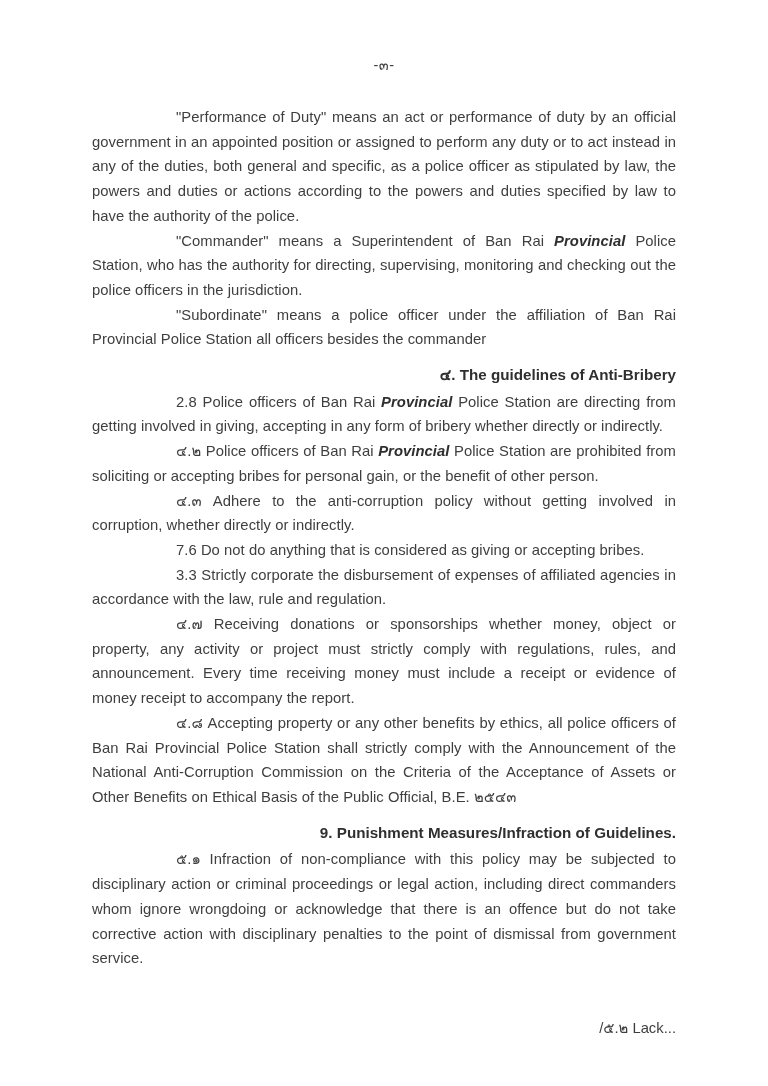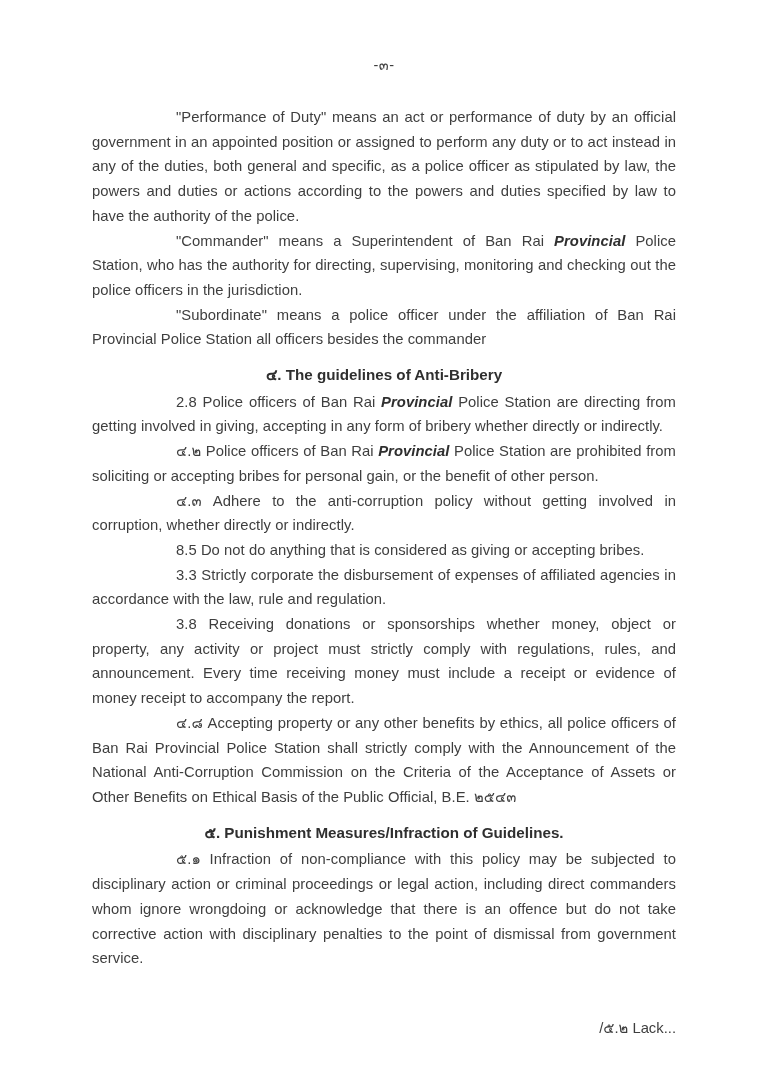--- a/index.html
+++ b/index.html
@@ -36,21 +36,21 @@
     text-align: justify;
     text-indent: 84px;
     letter-spacing: 0.05px;
   }
   .heading {
     margin: 11px 0 2px 0;
     font-size: 15.2px;
     line-height: 24.7px;
     font-weight: bold;
     color: #2f2f2f;
-    text-align: center;
+    text-align: right;
     text-indent: 0;
   }
   .bold {
     font-weight: bold;
     color: #2f2f2f;
     font-style: italic;
   }
   .page-footer {
     position: absolute;
     right: 92px;
@@ -66,22 +66,22 @@
   <div class="page-number">-๓-</div>
 
   <div class="doc-body">
       <p class="para"><span>"Performance of Duty" means an act or performance of duty by an official government in an appointed position or assigned to perform any duty or to act instead in any of the duties, both general and specific, as a police officer as stipulated by law, the powers and duties or actions according to the powers and duties specified by law to have the authority of the police.</span></p>
       <p class="para"><span>"Commander" means a Superintendent of Ban Rai </span><span class="bold">Provincial</span><span> Police Station, who has the authority for directing, supervising, monitoring and checking out the police officers in the jurisdiction.</span></p>
       <p class="para"><span>"Subordinate" means a police officer under the affiliation of Ban Rai Provincial Police Station all officers besides the commander</span></p>
       <p class="heading"><span>๔. The guidelines of Anti-Bribery</span></p>
       <p class="para"><span>2.8 Police officers of Ban Rai </span><span class="bold">Provincial</span><span> Police Station are directing from getting involved in giving, accepting in any form of bribery whether directly or indirectly.</span></p>
       <p class="para"><span>๔.๒ Police officers of Ban Rai </span><span class="bold">Provincial</span><span> Police Station are prohibited from soliciting or accepting bribes for personal gain, or the benefit of other person.</span></p>
       <p class="para"><span>๔.๓ Adhere to the anti-corruption policy without getting involved in corruption, whether directly or indirectly.</span></p>
-      <p class="para"><span>8.5 Do not do anything that is considered as giving or accepting bribes.</span></p>
+      <p class="para"><span>7.6 Do not do anything that is considered as giving or accepting bribes.</span></p>
       <p class="para"><span>3.3 Strictly corporate the disbursement of expenses of affiliated agencies in accordance with the law, rule and regulation.</span></p>
-      <p class="para"><span>3.8 Receiving donations or sponsorships whether money, object or property, any activity or project must strictly comply with regulations, rules, and announcement. Every time receiving money must include a receipt or evidence of money receipt to accompany the report.</span></p>
+      <p class="para"><span>๔.๗ Receiving donations or sponsorships whether money, object or property, any activity or project must strictly comply with regulations, rules, and announcement. Every time receiving money must include a receipt or evidence of money receipt to accompany the report.</span></p>
       <p class="para"><span>๔.๘ Accepting property or any other benefits by ethics, all police officers of Ban Rai Provincial Police Station shall strictly comply with the Announcement of the National Anti-Corruption Commission on the Criteria of the Acceptance of Assets or Other Benefits on Ethical Basis of the Public Official, B.E. ๒๕๔๓</span></p>
-      <p class="heading"><span>๕. Punishment Measures/Infraction of Guidelines.</span></p>
+      <p class="heading"><span>9. Punishment Measures/Infraction of Guidelines.</span></p>
       <p class="para"><span>๕.๑ Infraction of non-compliance with this policy may be subjected to disciplinary action or criminal proceedings or legal action, including direct commanders whom ignore wrongdoing or acknowledge that there is an offence but do not take corrective action with disciplinary penalties to the point of dismissal from government service.</span></p>
     </div>
 
   <div class="page-footer">/๕.๒ Lack...</div>
 </div>
 
 </body></html>

